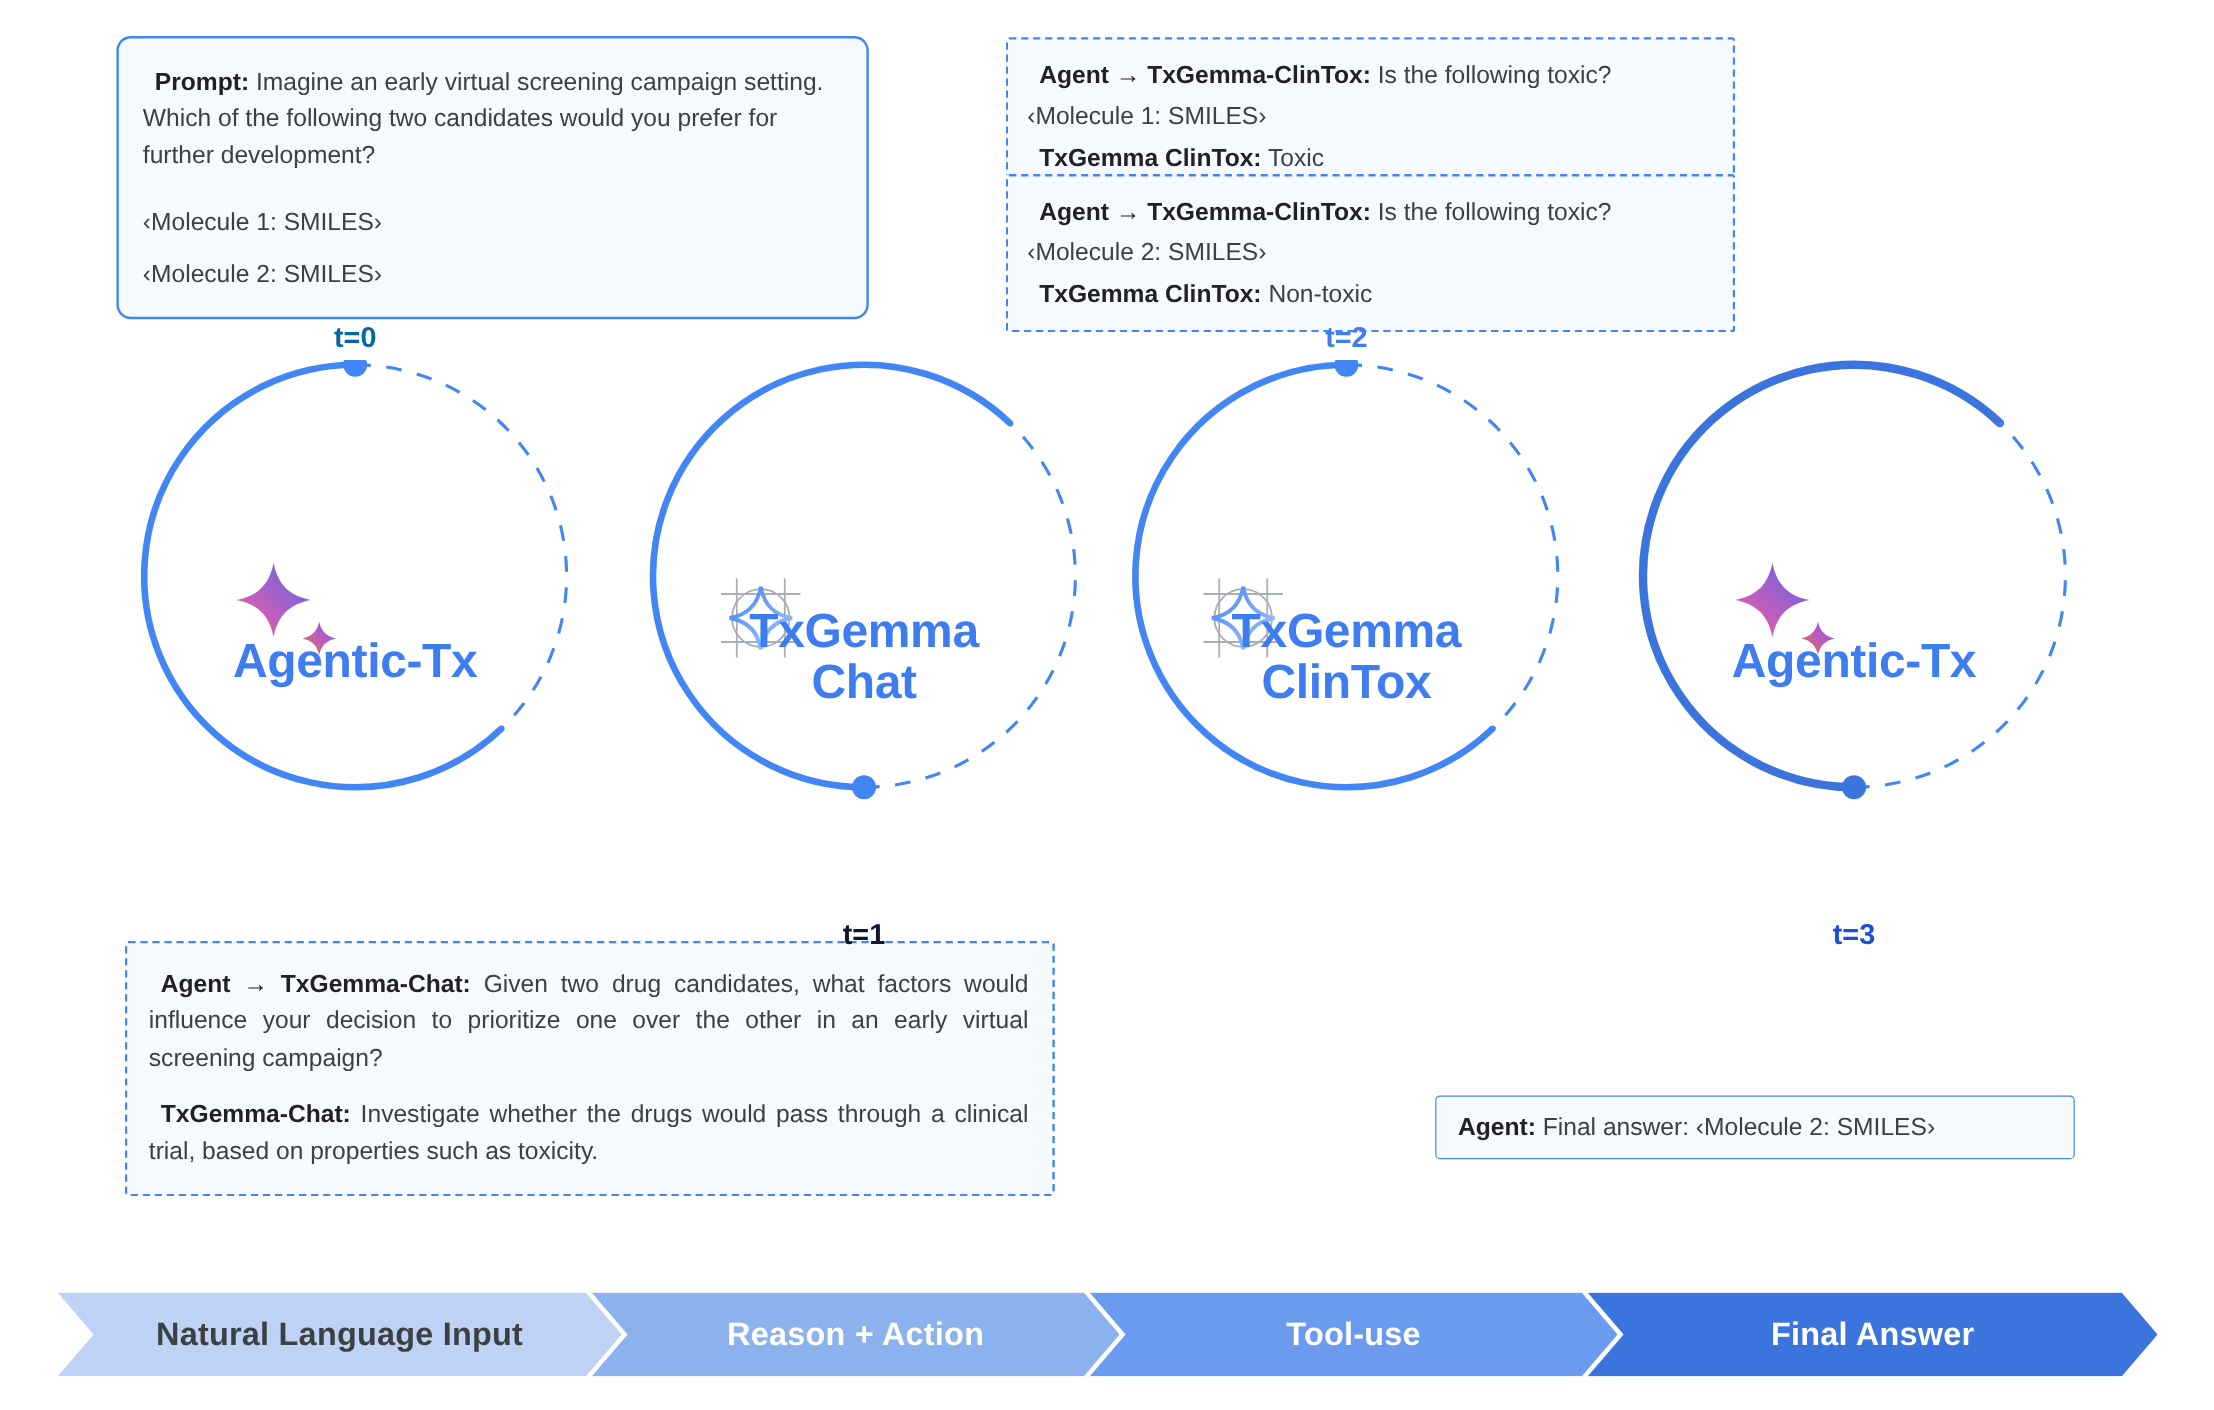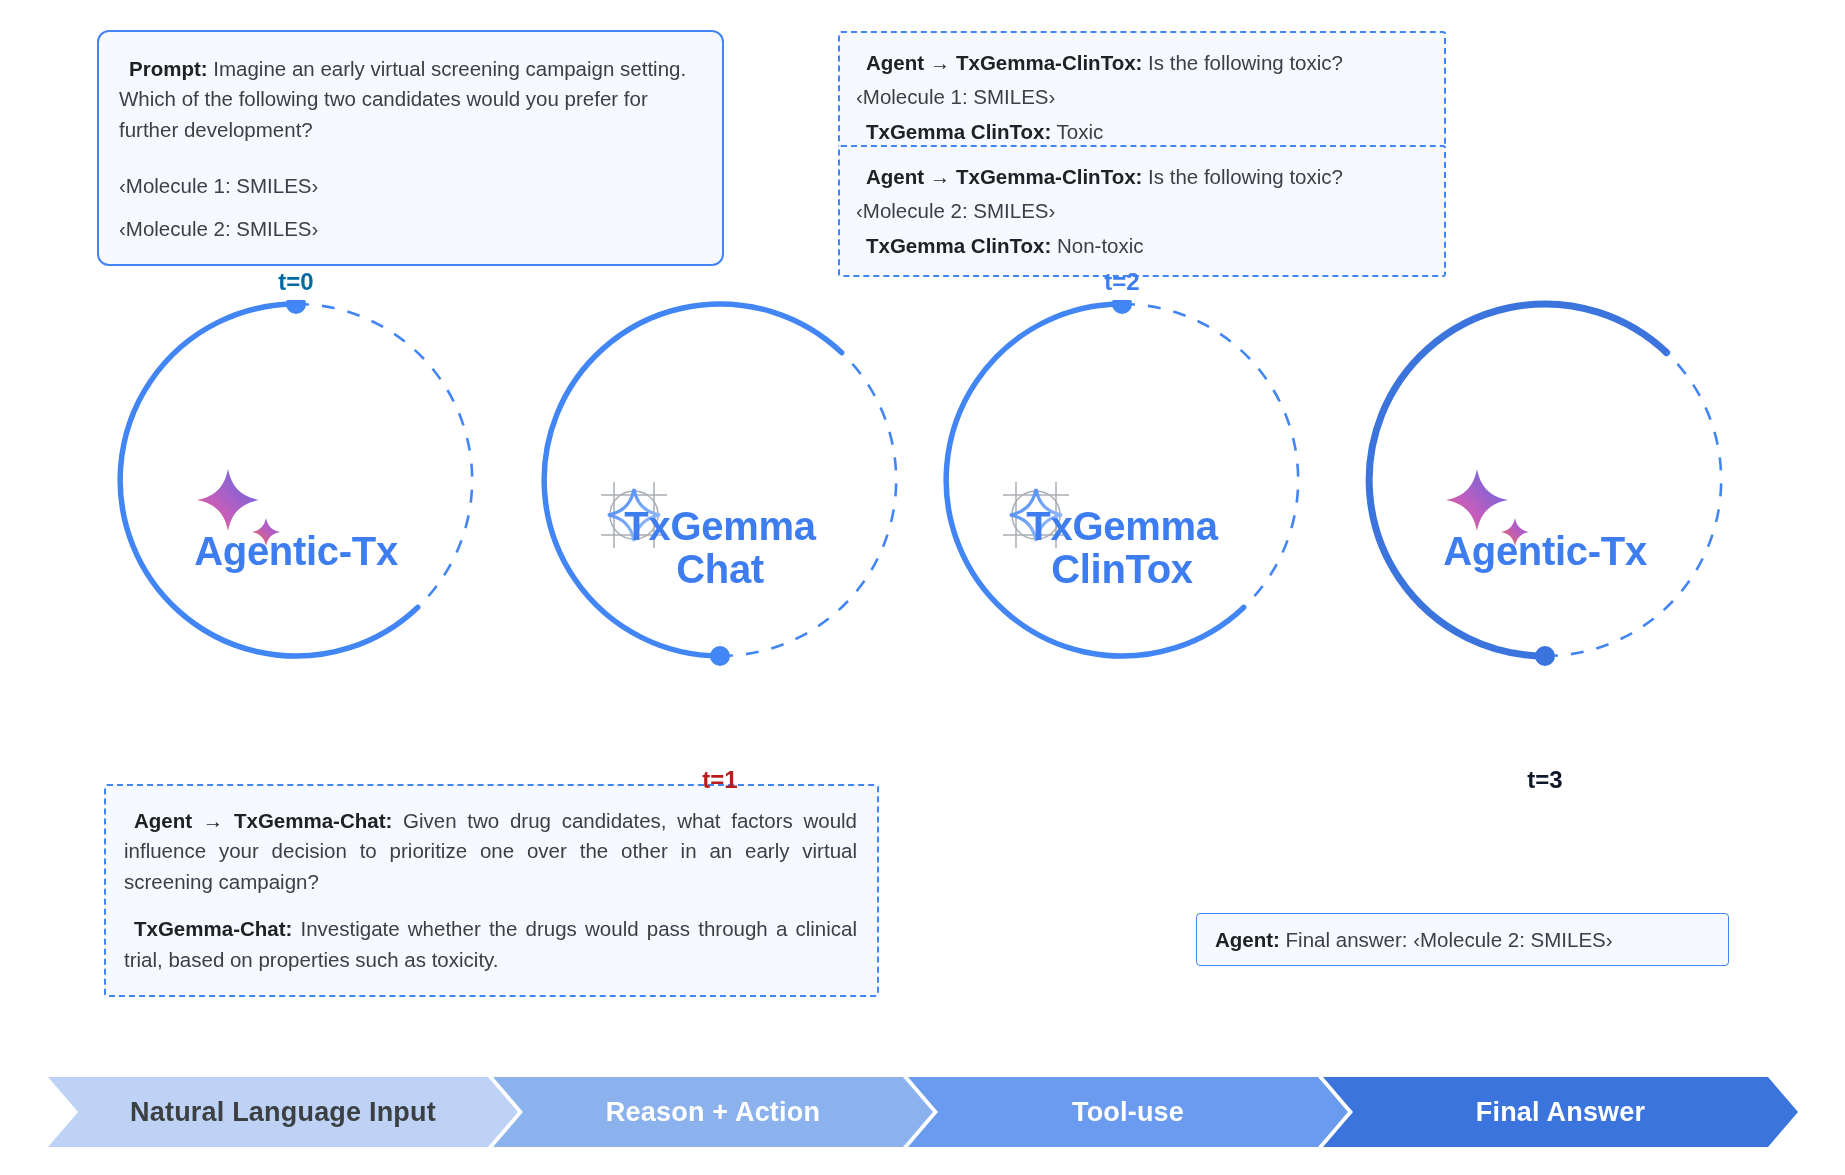--- a/index.html
+++ b/index.html
@@ -182,23 +182,23 @@
   </svg>
 
   <div class="node-label" style="left: 146px; top: 530px; width: 300px; color: rgb(61, 125, 240);">Agentic-Tx</div>
   <div class="node-label" style="left: 570px; top: 505px; width: 300px; color: rgb(61, 125, 240);">TxGemma
 Chat</div>
   <div class="node-label" style="left: 972px; top: 505px; width: 300px; color: rgb(61, 125, 240);">TxGemma
 ClinTox</div>
   <div class="node-label" style="left: 1395px; top: 530px; width: 300px; color: rgb(61, 125, 240);">Agentic-Tx</div>
 
   <div class="tmark" style="left: 251px; top: 268px; color: #0369a1;">t=0</div>
-  <div class="tmark" style="left: 675px; top: 766px; color: #b91c1c;">t=1</div>
+  <div class="tmark" style="left: 675px; top: 766px; color: #0f172a;">t=1</div>
   <div class="tmark" style="left: 1077px; top: 268px; color: rgb(61, 125, 240);">t=2</div>
-  <div class="tmark" style="left: 1500px; top: 766px; color: #0f172a;">t=3</div>
+  <div class="tmark" style="left: 1500px; top: 766px; color: #1d4ed8;">t=3</div>
 
   <div id="ribbon">
     <div class="chev" style="left: 0px; width: 470px; background: rgb(189, 210, 244); color: rgb(60, 64, 67); clip-path: polygon(0px 0px, calc(100% - 30px) 0px, 100% 50%, calc(100% - 30px) 100%, 0px 100%, 30px 50%);">
       <span>Natural Language Input</span>
     </div>
     <div class="chev" style="left: 445px; width: 440px; background: rgb(140, 178, 238); color: rgb(255, 255, 255); clip-path: polygon(0px 0px, calc(100% - 30px) 0px, 100% 50%, calc(100% - 30px) 100%, 0px 100%, 30px 50%);">
       <span>Reason + Action</span>
     </div>
     <div class="chev" style="left: 860px; width: 440px; background: rgb(107, 155, 238); color: rgb(255, 255, 255); clip-path: polygon(0px 0px, calc(100% - 30px) 0px, 100% 50%, calc(100% - 30px) 100%, 0px 100%, 30px 50%);">
       <span>Tool-use</span>

